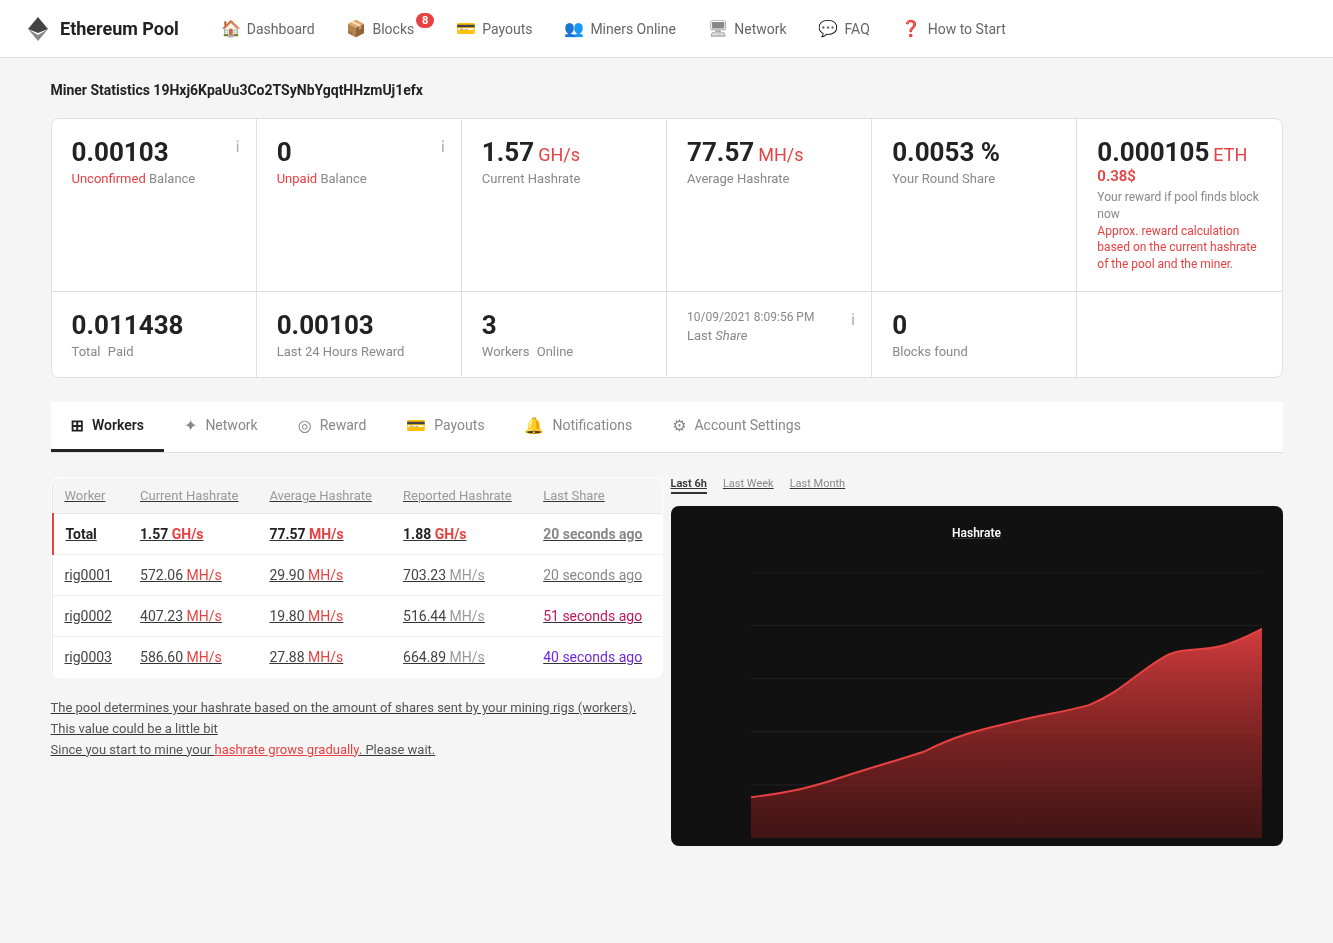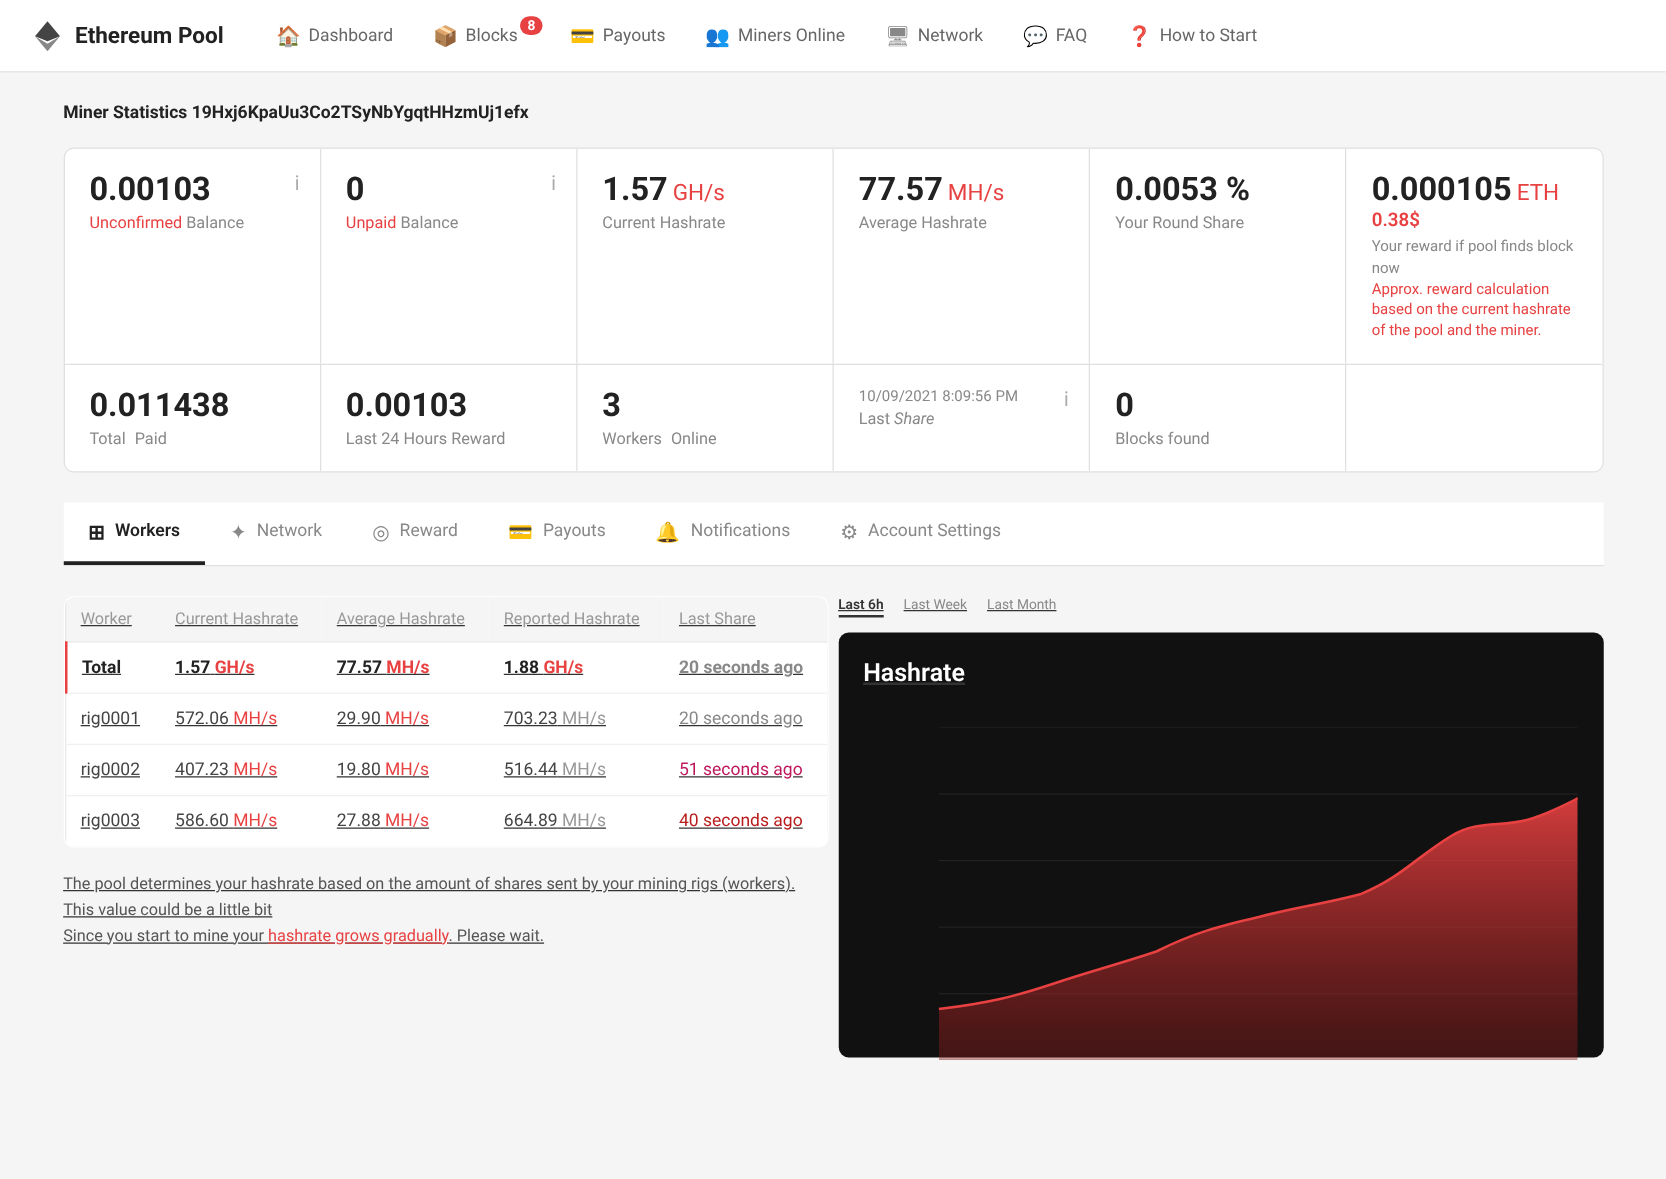--- a/index.html
+++ b/index.html
@@ -57,21 +57,21 @@
     .val-light { color: #999; }
     .worker-name { color: #888; }
 
     
     .chart-time-tabs { display: flex; gap: 16px; margin-bottom: 12px; }
     .chart-time-tab { color: #888; cursor: pointer; font-size: 11px; padding-bottom: 2px; }
     .chart-time-tab.active { color: #333; font-weight: 600; border-bottom: 2px solid #333; }
 
     
     .chart-container { background: #111; border-radius: 8px; padding: 20px; height: 340px; position: relative; }
-    .chart-title { color: #fff; font-size: 20px; font-weight: 600; margin-bottom: 32px; }
+    .chart-title { color: #fff; font-size: 12px; font-weight: 600; margin-bottom: 32px; text-align: center; }
     .chart-area { position: relative; height: 270px; }
     .chart-y-labels { position: absolute; left: 0; top: 0; height: 100%; display: flex; flex-direction: column; justify-content: space-between; }
     .chart-y-label { color: #777; font-size: 11px; }
     .chart-svg { position: absolute; left: 60px; right: 0; top: 0; bottom: 0; }
 
     
     .notes { margin-top: 20px; color: #555; font-size: 13px; line-height: 1.6; }
     .notes a { color: #e84142; text-decoration: underline; }
 
     
@@ -308,21 +308,21 @@
             <td class="worker-name">rig0003</td>
             <td>
               <span>586.60</span> <span class="val-orange">MH/s</span>
             </td>
             <td>
               <span>27.88</span> <span class="val-orange">MH/s</span>
             </td>
             <td>
               <span>664.89</span> <span class="val-light">MH/s</span>
             </td>
-            <td style="color:#b91c1c;">40 seconds ago</td>
+            <td style="color:#6d28d9;">40 seconds ago</td>
           </tr>
         </tbody>
       </table>
       <div class="notes">
         <p style="margin-top:8px;">The pool determines your hashrate based on the amount of shares sent by your mining rigs (workers). This value could be a little bit</p>
         <p><span>Since you start to mine your </span><a>hashrate grows gradually</a><span>. Please wait.</span></p>
       </div>
     </div>
 
     <div class="right-panel">

